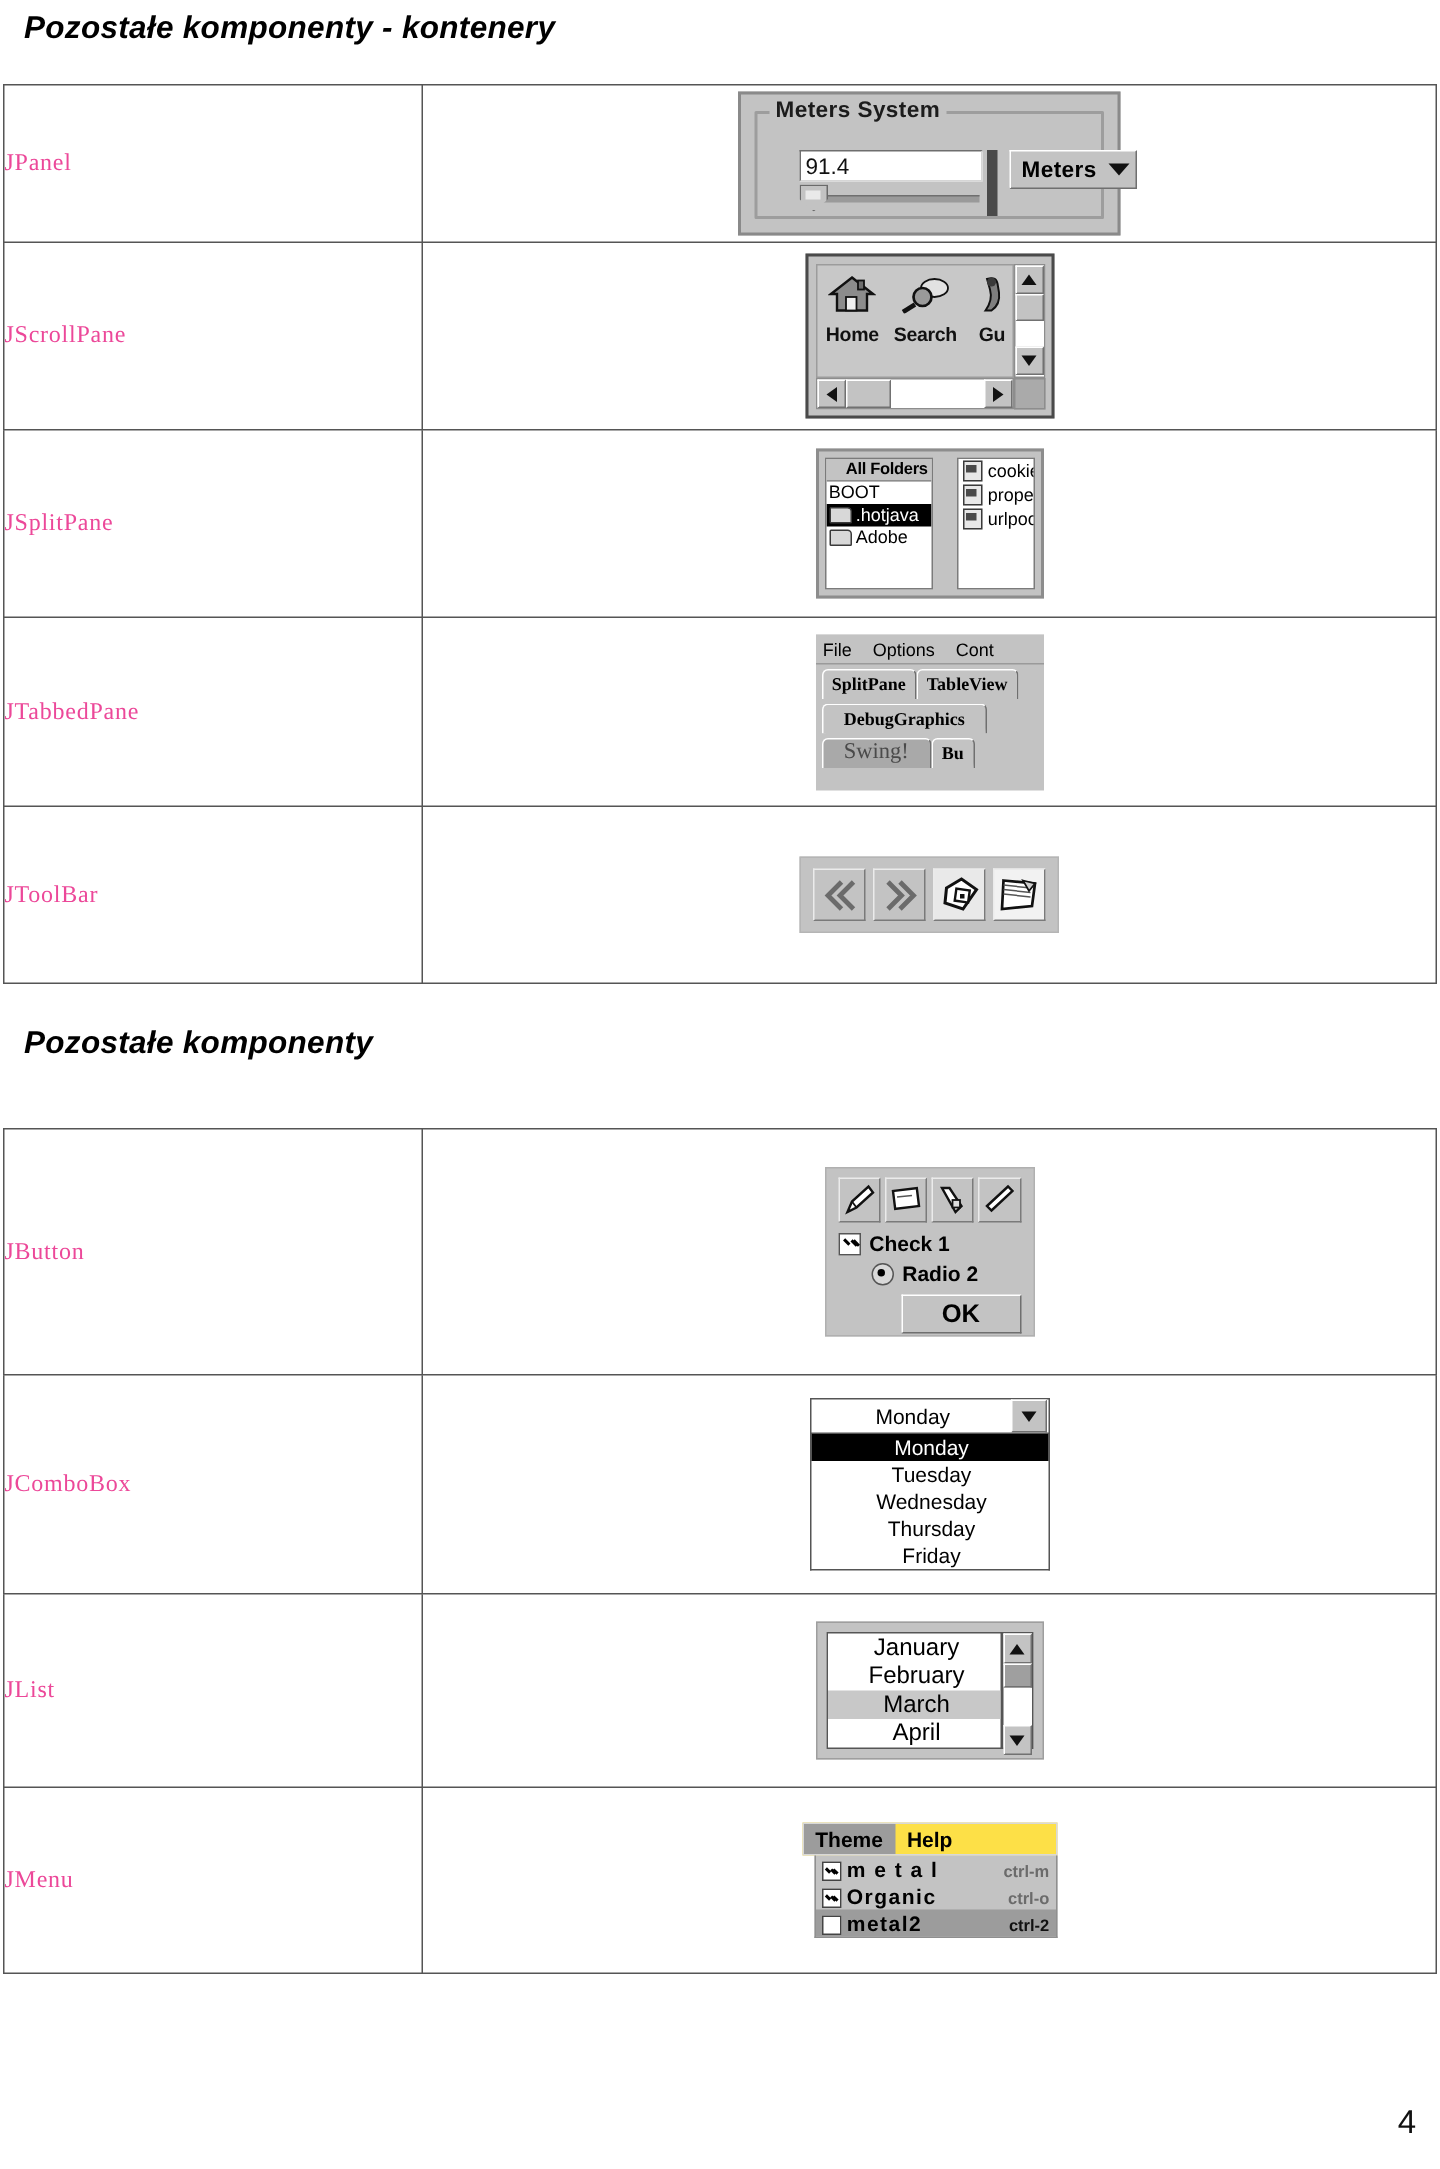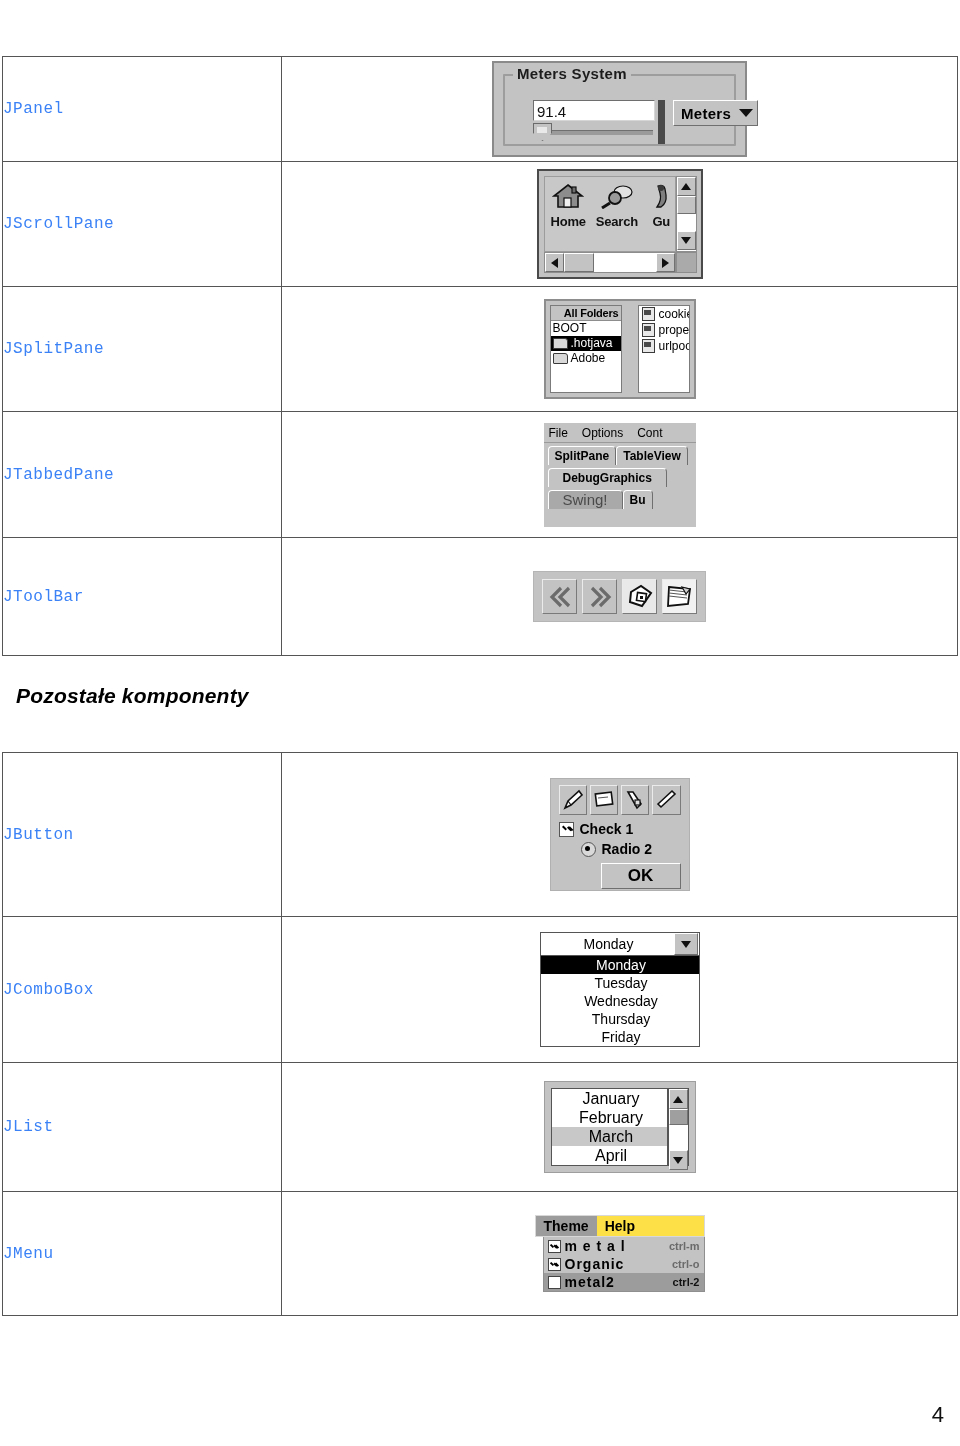--- a/index.html
+++ b/index.html
@@ -23,22 +23,22 @@
   
   .comp-table{position:absolute;left:2px;width:956px;border-collapse:collapse;}
   #table-containers{top:56px;}
   #table-components{top:752px;}
   .comp-table td{
     border:1px solid #555;
     padding:0;vertical-align:middle;
   }
   .label-cell{
     width:278px;
-    font-family:Liberation Mono, monospace;
-    font-size:16px;color:#3b82f6;
+    font-family:Liberation Serif, serif;
+    font-size:16px;color:#ec4899;
     padding-left:52px;
     letter-spacing:.5px;
   }
   .shot-cell{text-align:center;}
   .shot-wrap{display:flex;align-items:center;justify-content:center;height:100%;}
 
   
   .lf{
     font-family:"Liberation Sans",sans-serif;
     color:#000;
@@ -115,21 +115,21 @@
   .tree-row.sel{background:#000;color:#fff;}
   .folder{width:13px;height:9px;background:#d8d8d8;border:1px solid #3a3a3a;border-radius:1px 3px 1px 1px;margin-right:3px;flex:none;}
   .file-row{display:flex;align-items:center;font-size:12px;line-height:16px;padding-left:3px;white-space:nowrap;}
   .fileic{width:11px;height:12px;background:#e8e8e8;border:1px solid #3a3a3a;margin-right:4px;flex:none;position:relative;}
   .fileic:after{content:"";position:absolute;left:1px;top:2px;width:7px;height:5px;background:#4a4a4a;}
 
   
   .jtab-shot{width:152px;height:104px;background:#c3c3c3;position:relative;overflow:hidden;font-size:12px;}
   .jtab-menubar{display:flex;gap:14px;background:#c3c3c3;padding:3px 5px 2px 5px;border-bottom:1px solid #9a9a9a;font-weight:normal;}
   .jtab-menubar span{white-space:nowrap;}
-  .jtab-row{display:flex;padding-left:4px;margin-top:3px;}
+  .jtab-row{display:flex;padding-left:4px;margin-top:3px;font-family:Liberation Serif, serif;}
   .jtab{
     background:#c3c3c3;border:1px solid #fff;border-bottom:none;
     border-right-color:#6f6f6f;padding:2px 6px;font-weight:bold;
     border-radius:4px 4px 0 0;white-space:nowrap;
   }
   .jtab.wide{padding:2px 14px;}
   .jtab.sel{background:#a9a9a9;font-weight:normal;font-size:15px;padding:0 14px;color:#4a4a4a;}
 
   
   .jtoolbar-shot{display:flex;gap:5px;background:#c3c3c3;padding:7px 8px;border:1px solid #b5b5b5;}
@@ -171,35 +171,36 @@
   .jl-item{font-size:16px;line-height:19px;padding-left:4px;}
   .jl-item.sel{background:#c8c8c8;}
   .jl-bar{position:absolute;right:6px;top:6px;bottom:6px;width:19px;background:#fff;border:1px solid #555;}
 
   
   .jmenu-shot{width:170px;font-size:14px;}
   .jm-bar{display:flex;background:#fde047;border:1px solid #d8d8d8;}
   .jm-bar-item{padding:2px 8px;font-weight:bold;}
   .jm-bar-item.sel{background:#9c9c9c;}
   .jm-popup{background:#c3c3c3;border:1px solid #8f8f8f;border-top:none;margin-left:8px;}
-  .jm-item{display:flex;align-items:center;padding:1px 4px;font-weight:bold;letter-spacing:1px;}
+  .jm-item{display:flex;align-items:flex-end;padding:1px 4px;font-weight:bold;letter-spacing:1px;}
   .jm-item.sel{background:#9c9c9c;}
   .jm-acc{margin-left:auto;font-size:11px;font-weight:bold;color:#6b6b6b;letter-spacing:0;}
   .jm-item.sel .jm-acc{color:#111;}
   .jm-cb{width:11px;height:11px;background:#fff;border:1px solid #444;margin-right:4px;position:relative;flex:none;}
   .jm-cb.on:after{content:"";position:absolute;left:1px;top:4px;width:4px;height:2px;background:#000;transform:rotate(45deg);box-shadow:3px -2px 0 0 #000,4px -3px 0 0 #000;}
 
   
   #page-number{position:absolute;right:16px;bottom:18px;font-size:22px;color:#111;}
 </style>
 </head>
 <body>
 
 <div class="page">
 
+  <div class="heading" id="title-1">Pozostałe komponenty - kontenery</div>
 
   <table class="comp-table" id="table-containers">
     <tbody>
 
       <tr>
         <td class="label-cell" style="height:104px;">JPanel</td>
         <td class="shot-cell">
           <div class="shot-wrap">
             <div class="jpanel-shot lf">
               <div class="jpanel-inner">

